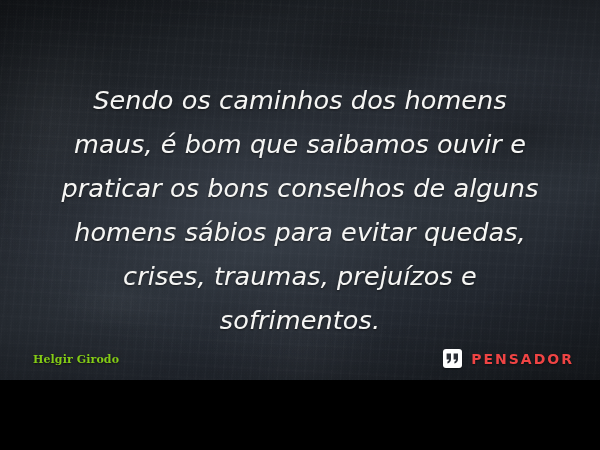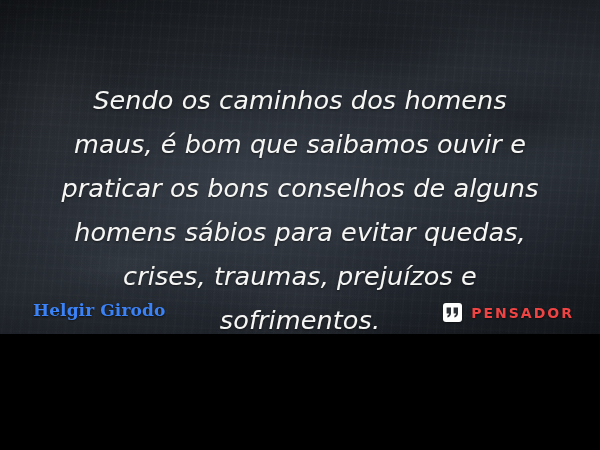--- a/index.html
+++ b/index.html
@@ -4,21 +4,21 @@
 <style>
   html, body {
     margin: 0;
     padding: 0;
     background: #000;
   }
 
   #card {
     position: relative;
     width: 600px;
-    height: 334px;
+    height: 380px;
     overflow: hidden;
     background-color: #23272d;
     font-family: "DejaVu Sans", sans-serif;
   }
 
   
   .bg-base {
     position: absolute;
     inset: 0;
     background:
@@ -102,24 +102,24 @@
     letter-spacing: 0.1px;
     text-shadow: 0 1px 2px rgba(0,0,0,0.55), 0 0 1px rgba(255,255,255,0.18);
     white-space: pre-line;
   }
 
   
   #author {
     position: absolute;
     left: 33px;
     bottom: 14px;
-    color: #3b82f6;
+    color: #84cc16;
     font-family: "DejaVu Serif", serif;
     font-weight: bold;
-    font-size: 17px;
+    font-size: 11px;
     letter-spacing: 0.1px;
     text-shadow: 0 1px 2px rgba(0,0,0,0.6);
   }
 
   #brand {
     position: absolute;
     right: 26px;
     bottom: 12px;
     display: flex;
     align-items: center;

